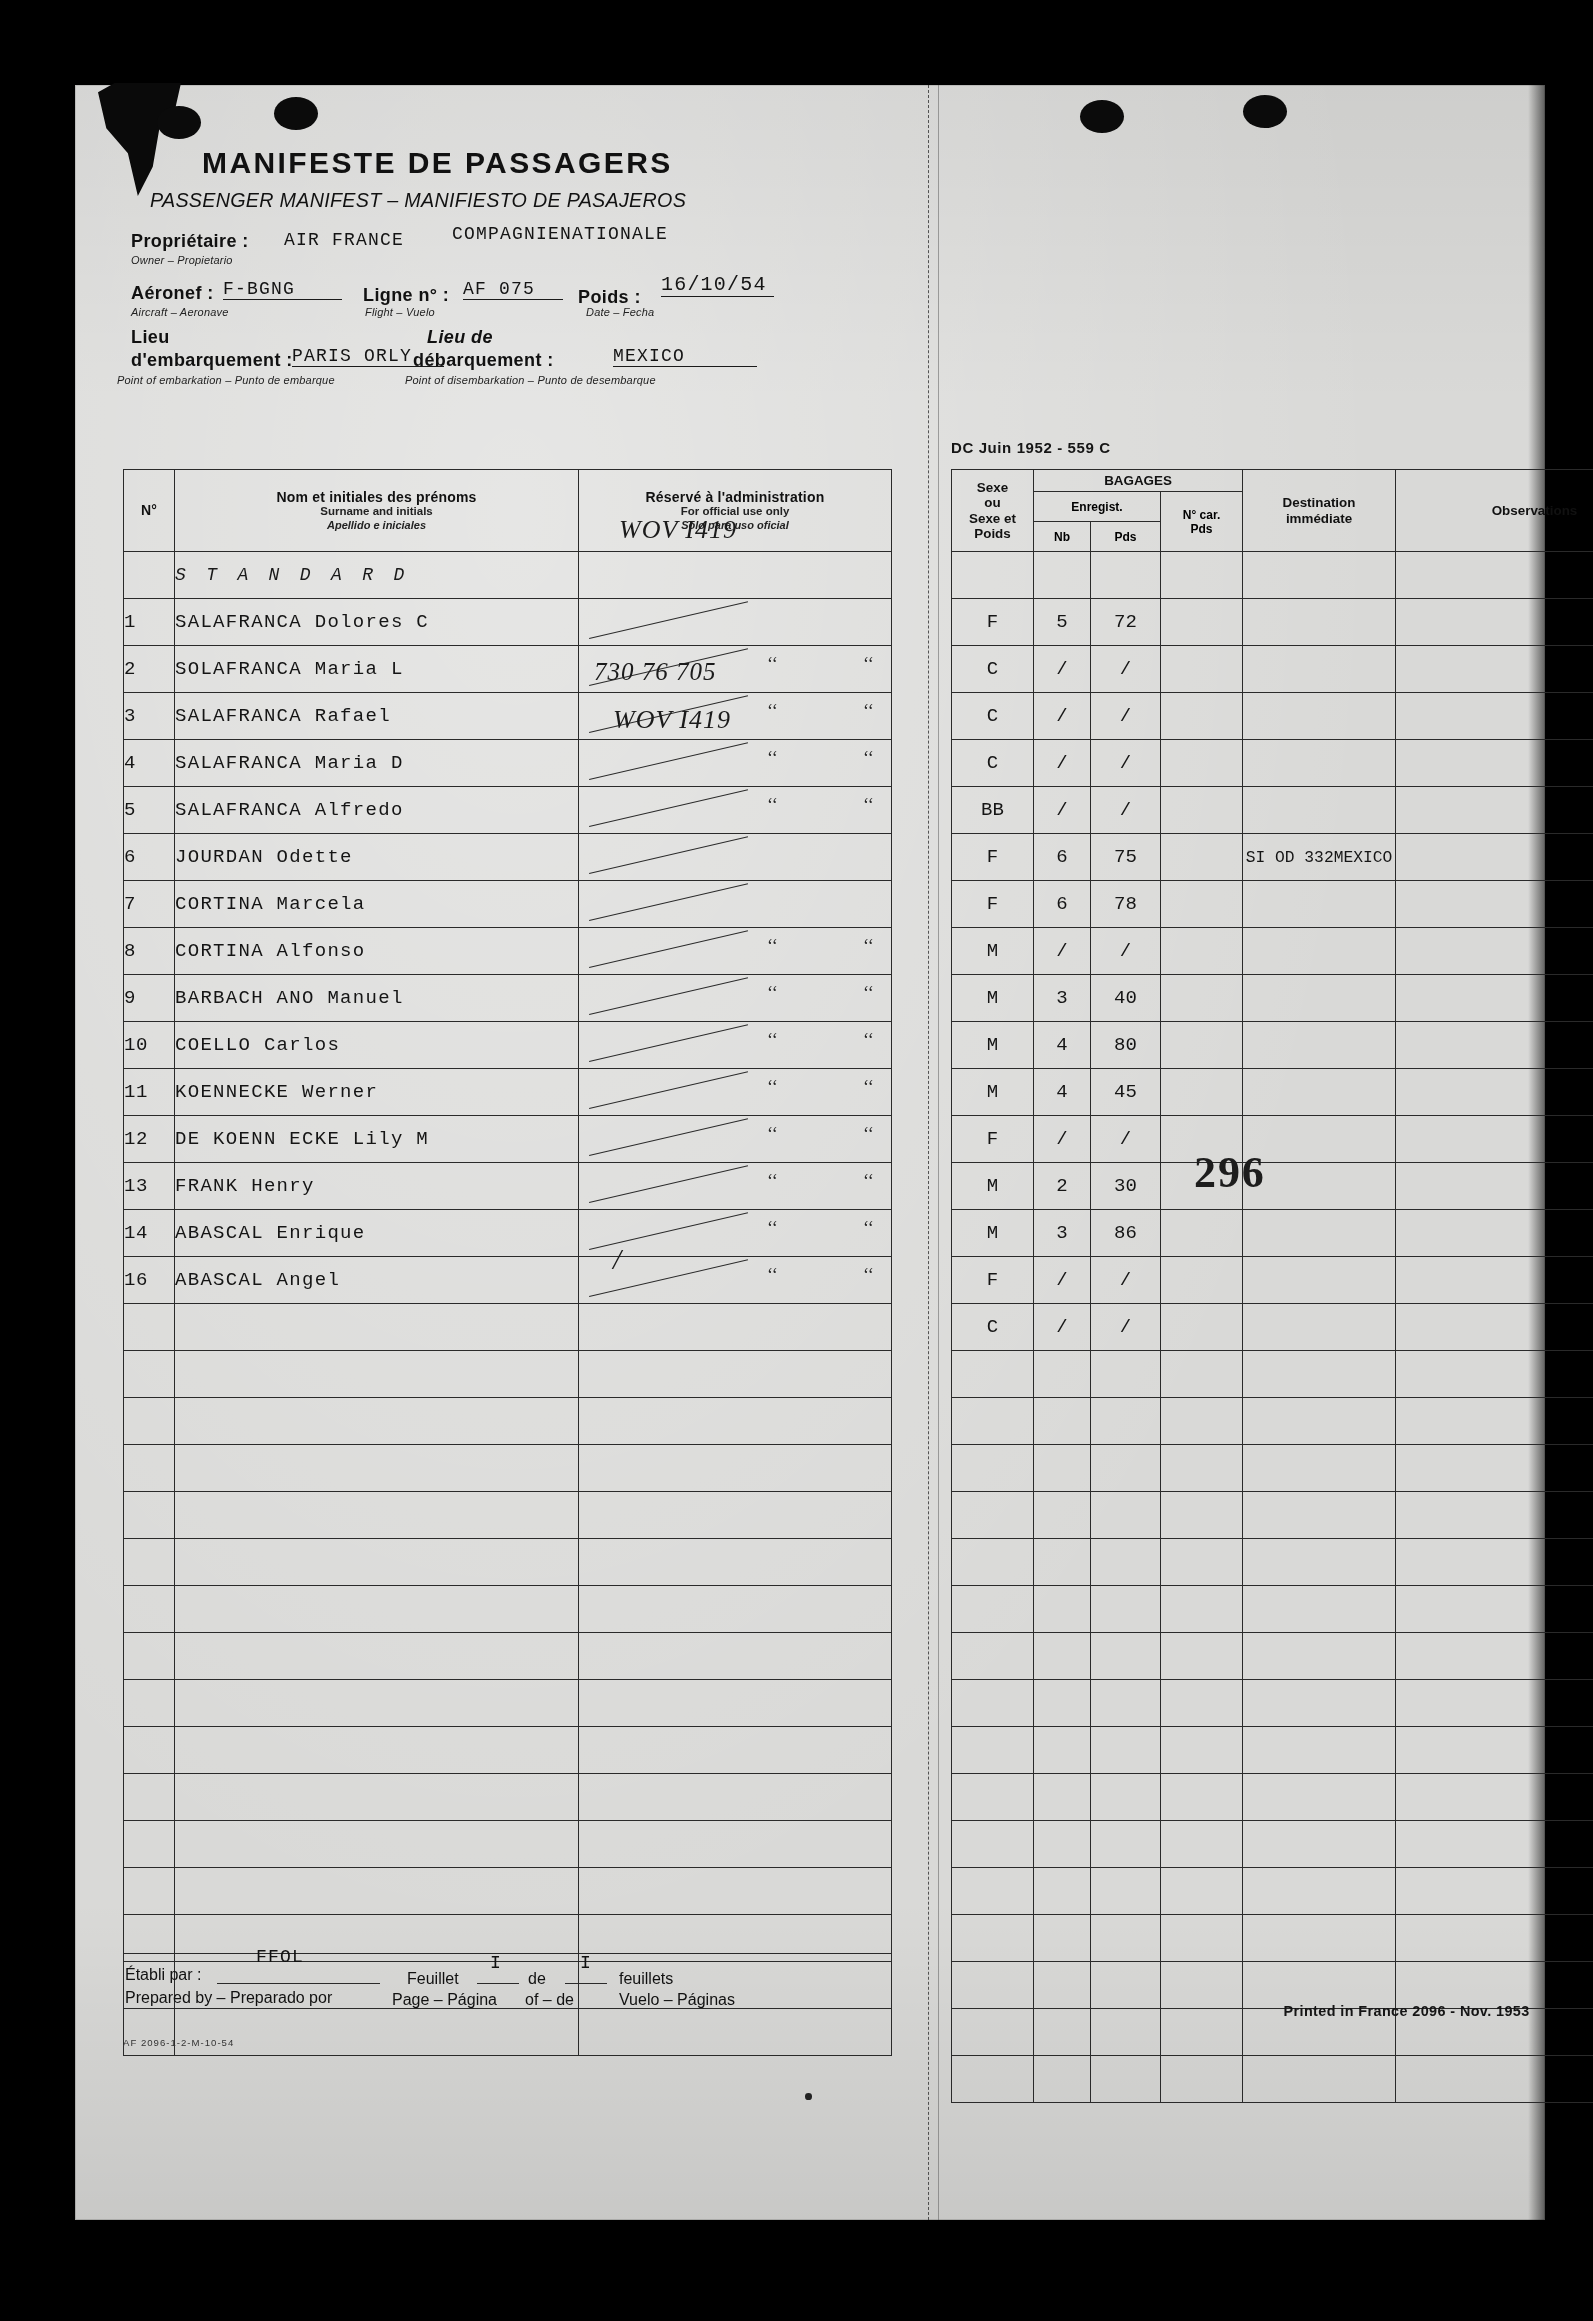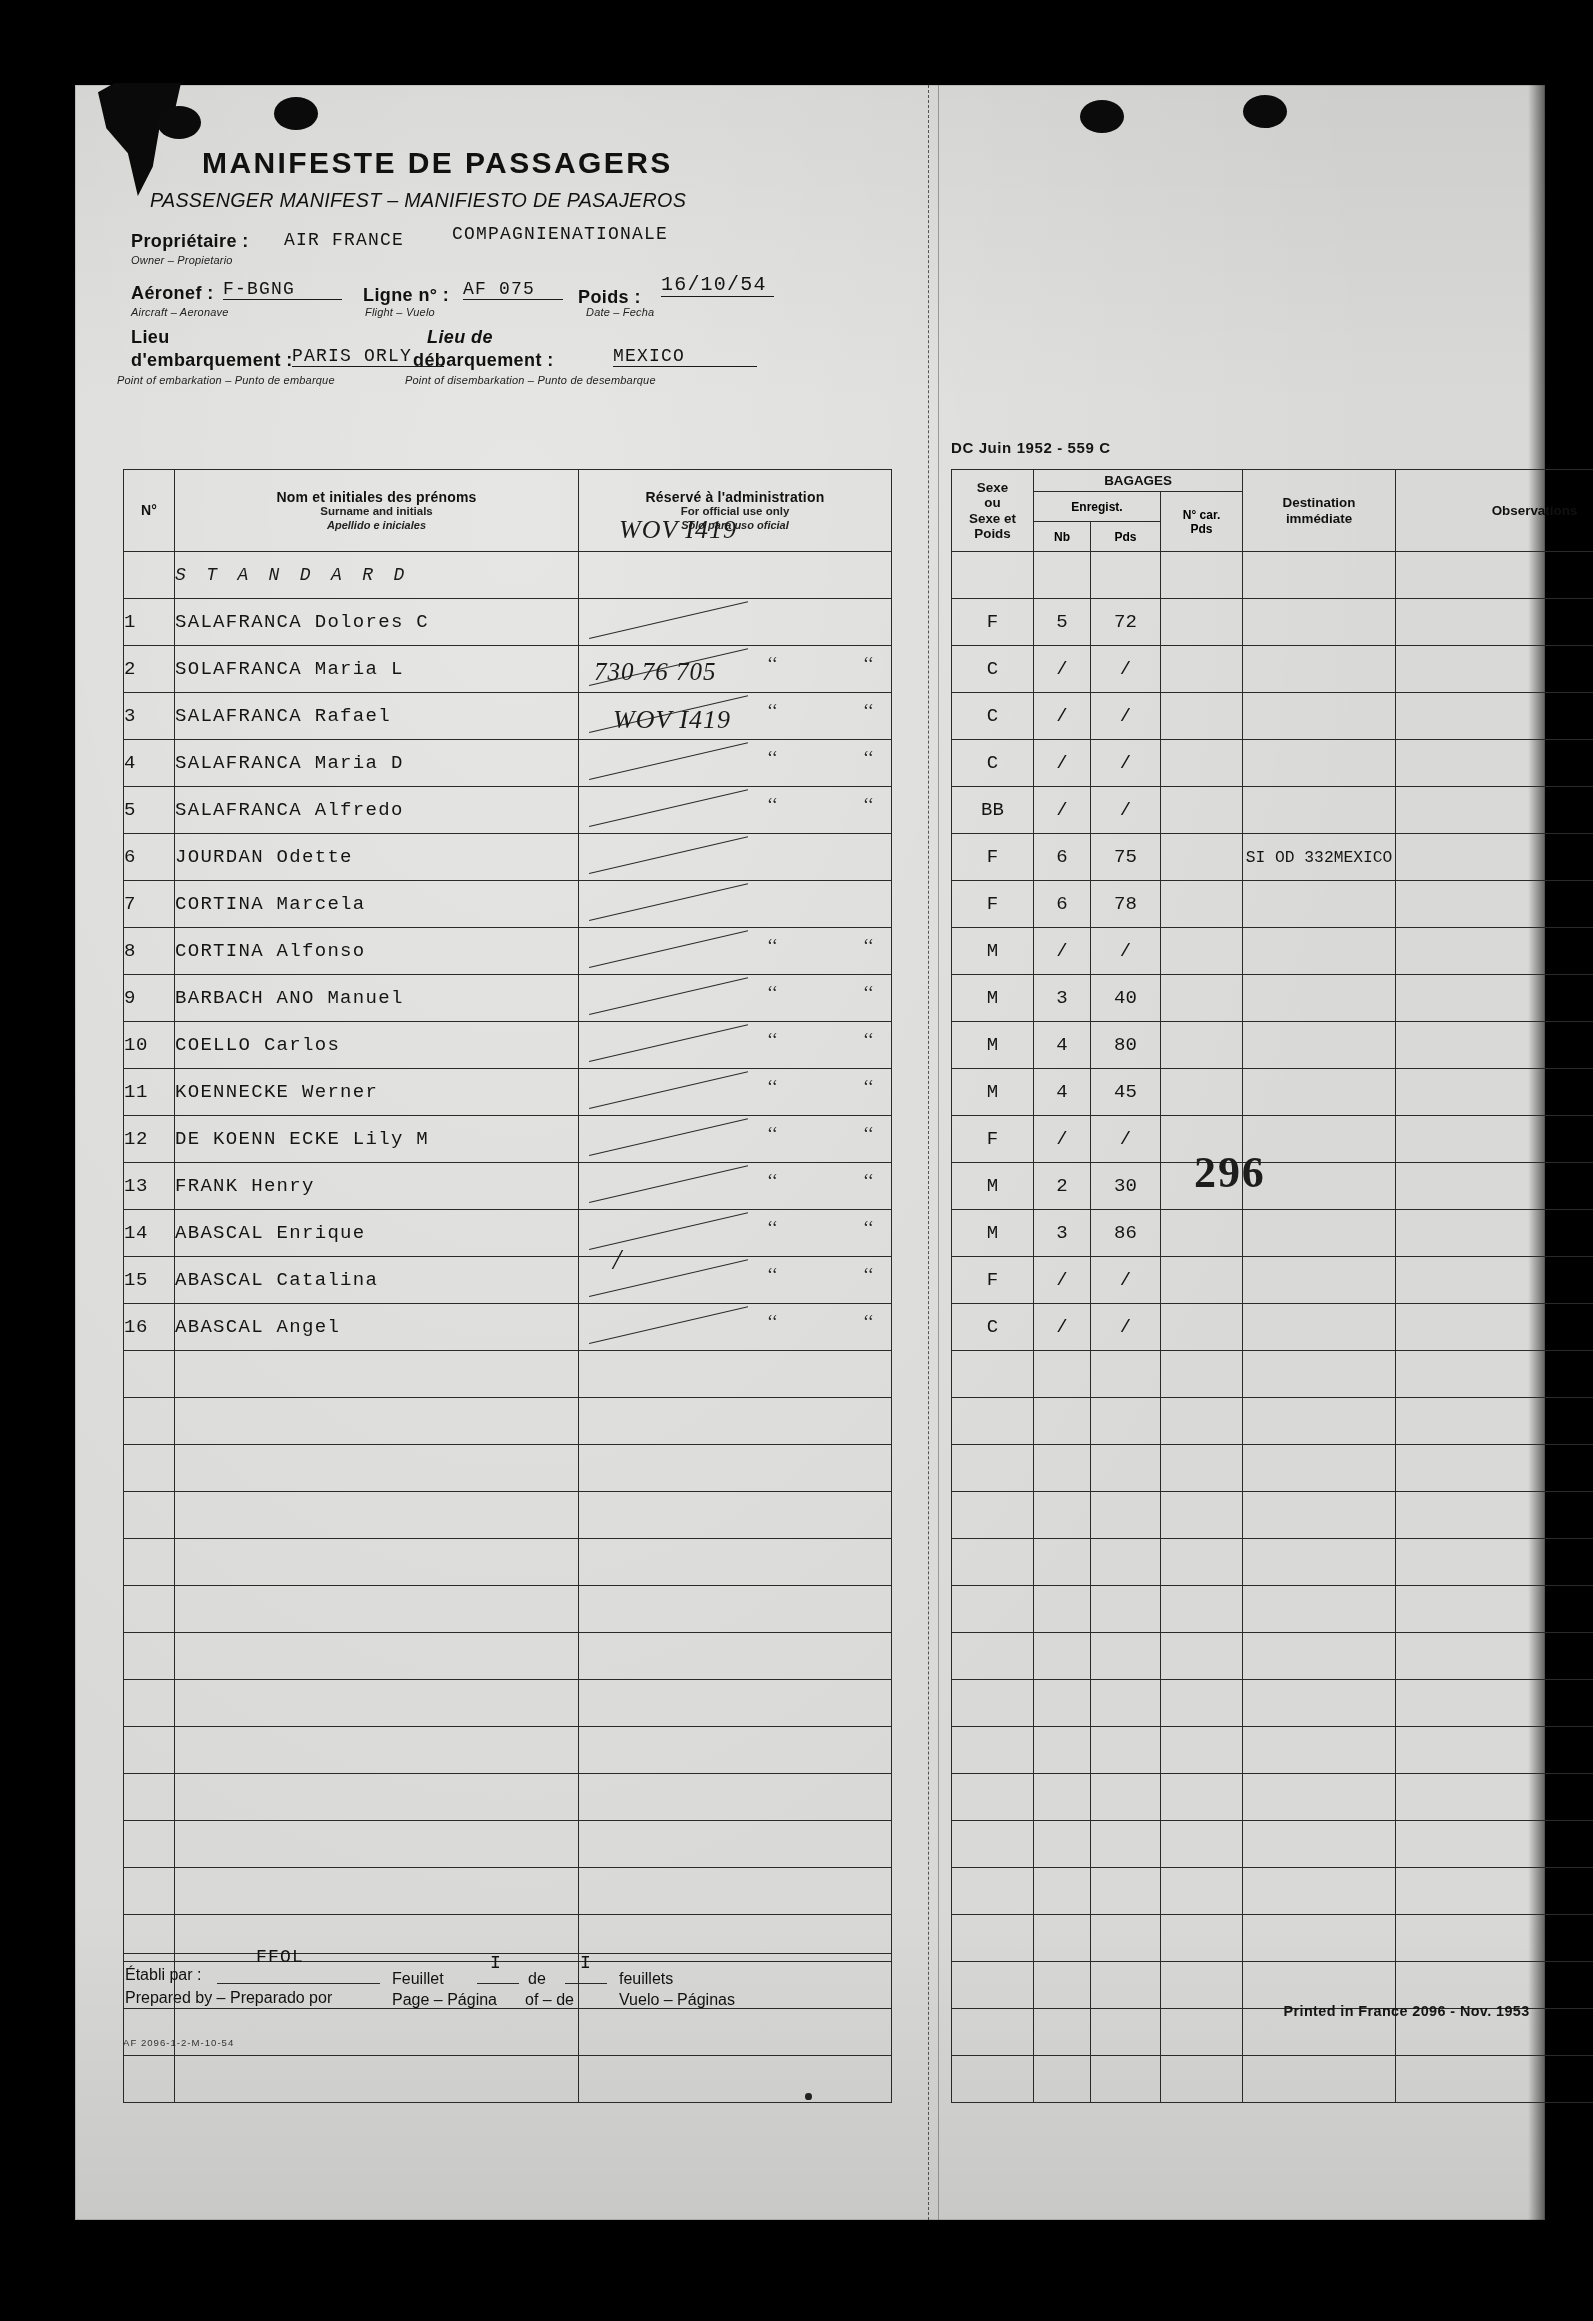--- a/index.html
+++ b/index.html
@@ -281,29 +281,20 @@
           <tr class="row">
             <td class="cno">14</td>
             <td class="cname">ABASCAL  Enrique</td>
             <td class="cadm">
               <div class="slash"></div>
               <div class="ditto" style="left: 188px; top: 7.7px;">‘‘</div>
               <div class="ditto" style="left: 284px; top: 7.7px;">‘‘</div>
             </td>
           </tr>
           <tr class="row">
-            <td class="cno">15</td>
-            <td class="cname">ABASCAL  Catalina</td>
-            <td class="cadm">
-              <div class="slash"></div>
-              <div class="ditto" style="left: 188px; top: 7.7px;">‘‘</div>
-              <div class="ditto" style="left: 284px; top: 7.7px;">‘‘</div>
-            </td>
-          </tr>
-          <tr class="row">
             <td class="cno">16</td>
             <td class="cname">ABASCAL  Angel</td>
             <td class="cadm">
               <div class="slash"></div>
               <div class="ditto" style="left: 188px; top: 7.7px;">‘‘</div>
               <div class="ditto" style="left: 284px; top: 7.7px;">‘‘</div>
             </td>
           </tr>
           <tr class="row">
             <td></td>
@@ -703,21 +694,21 @@
   </div>
 
   <div class="bignum">296</div>
 
   <div id="ftline"></div>
   <div class="ft b" style="left:50px;top:1881px;">Établi par :</div>
   <div class="ft i" style="left:50px;top:1904px;">Prepared by – Preparado por</div>
   <div class="ft typed" style="left:181px;top:1862px;">FFOL</div>
   <div class="ftdash" style="left:142px;top:1898px;width:163px;"></div>
 
-  <div class="ft b" style="left:317px;top:1885px;">Feuillet</div>
+  <div class="ft b" style="left:332px;top:1885px;">Feuillet</div>
   <div class="ft i" style="left:317px;top:1906px;">Page – Página</div>
   <div class="ft typed" style="left:415px;top:1868px;">I</div>
   <div class="ftdash" style="left:402px;top:1898px;width:42px;"></div>
 
   <div class="ft b" style="left:453px;top:1885px;">de</div>
   <div class="ft i" style="left:450px;top:1906px;">of – de</div>
   <div class="ft typed" style="left:505px;top:1868px;">I</div>
   <div class="ftdash" style="left:490px;top:1898px;width:42px;"></div>
 
   <div class="ft b" style="left:544px;top:1885px;">feuillets</div>

